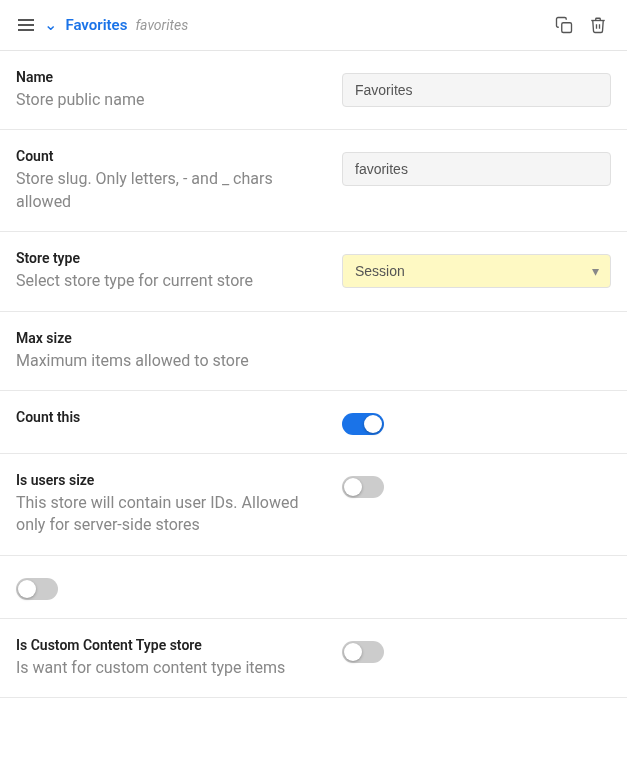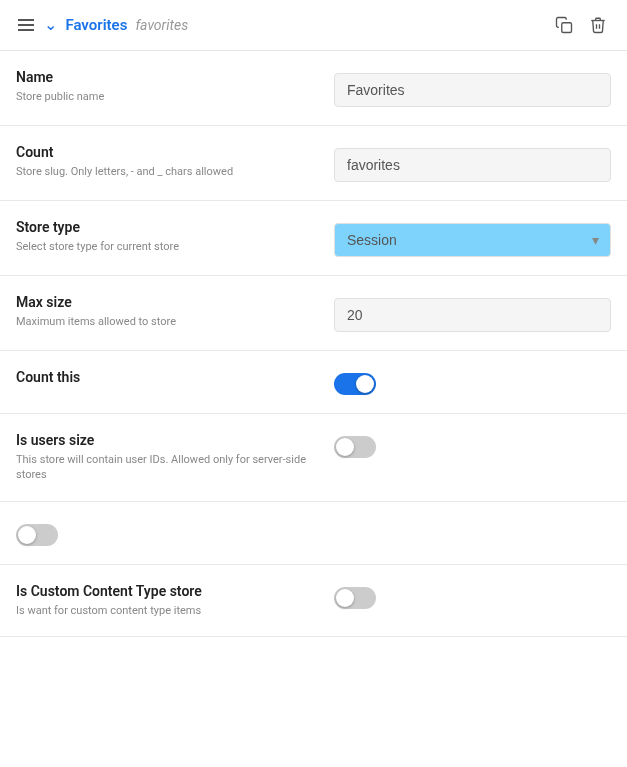--- a/index.html
+++ b/index.html
@@ -78,34 +78,34 @@
     .content {
       padding: 0;
     }
 
     
     .field-row {
       display: flex;
       align-items: flex-start;
       padding: 18px 16px;
       border-bottom: 1px solid #e8e8e8;
-      gap: 8px;
+      gap: 16px;
     }
     .field-label-col {
       flex: 0 0 310px;
       padding-right: 16px;
     }
     .field-label {
       font-weight: 600;
       font-size: 14px;
       color: #222;
       margin-bottom: 4px;
     }
     .field-desc {
-      font-size: 11px;
+      font-size: 16px;
       color: #888;
       line-height: 1.4;
     }
     .field-control-col {
       flex: 1;
       display: flex;
       align-items: center;
       padding-top: 4px;
     }
 
@@ -120,21 +120,21 @@
       color: #555;
       outline: none;
     }
 
     
     .select-input {
       width: 100%;
       padding: 8px 12px;
       border: 1px solid #e0e0e0;
       border-radius: 4px;
-      background: #7dd3fc;
+      background: #fef9c3;
       font-size: 14px;
       color: #555;
       outline: none;
       appearance: none;
       -webkit-appearance: none;
       cursor: pointer;
     }
     .select-wrapper {
       position: relative;
       width: 100%;
@@ -249,23 +249,20 @@
       </div>
       <div class="field-control-col">
         <div class="select-wrapper"><select class="select-input"><option value="Session">Session</option><option value="Cookie">Cookie</option><option value="Database">Database</option></select></div>
       </div>
     </div>
     <div class="field-row">
       <div class="field-label-col">
         <div class="field-label">Max size</div>
         <div class="field-desc">Maximum items allowed to store</div>
       </div>
-      <div class="field-control-col">
-        <input type="text" class="text-input" value="20" style="">
-      </div>
     </div>
     <div class="field-row">
       <div class="field-label-col">
         <div class="field-label">Count this</div>
       </div>
       <div class="field-control-col">
         <label class="toggle">
           <input type="checkbox" checked="" style="">
           <div class="toggle-track on">
             <div class="toggle-thumb on"></div>

